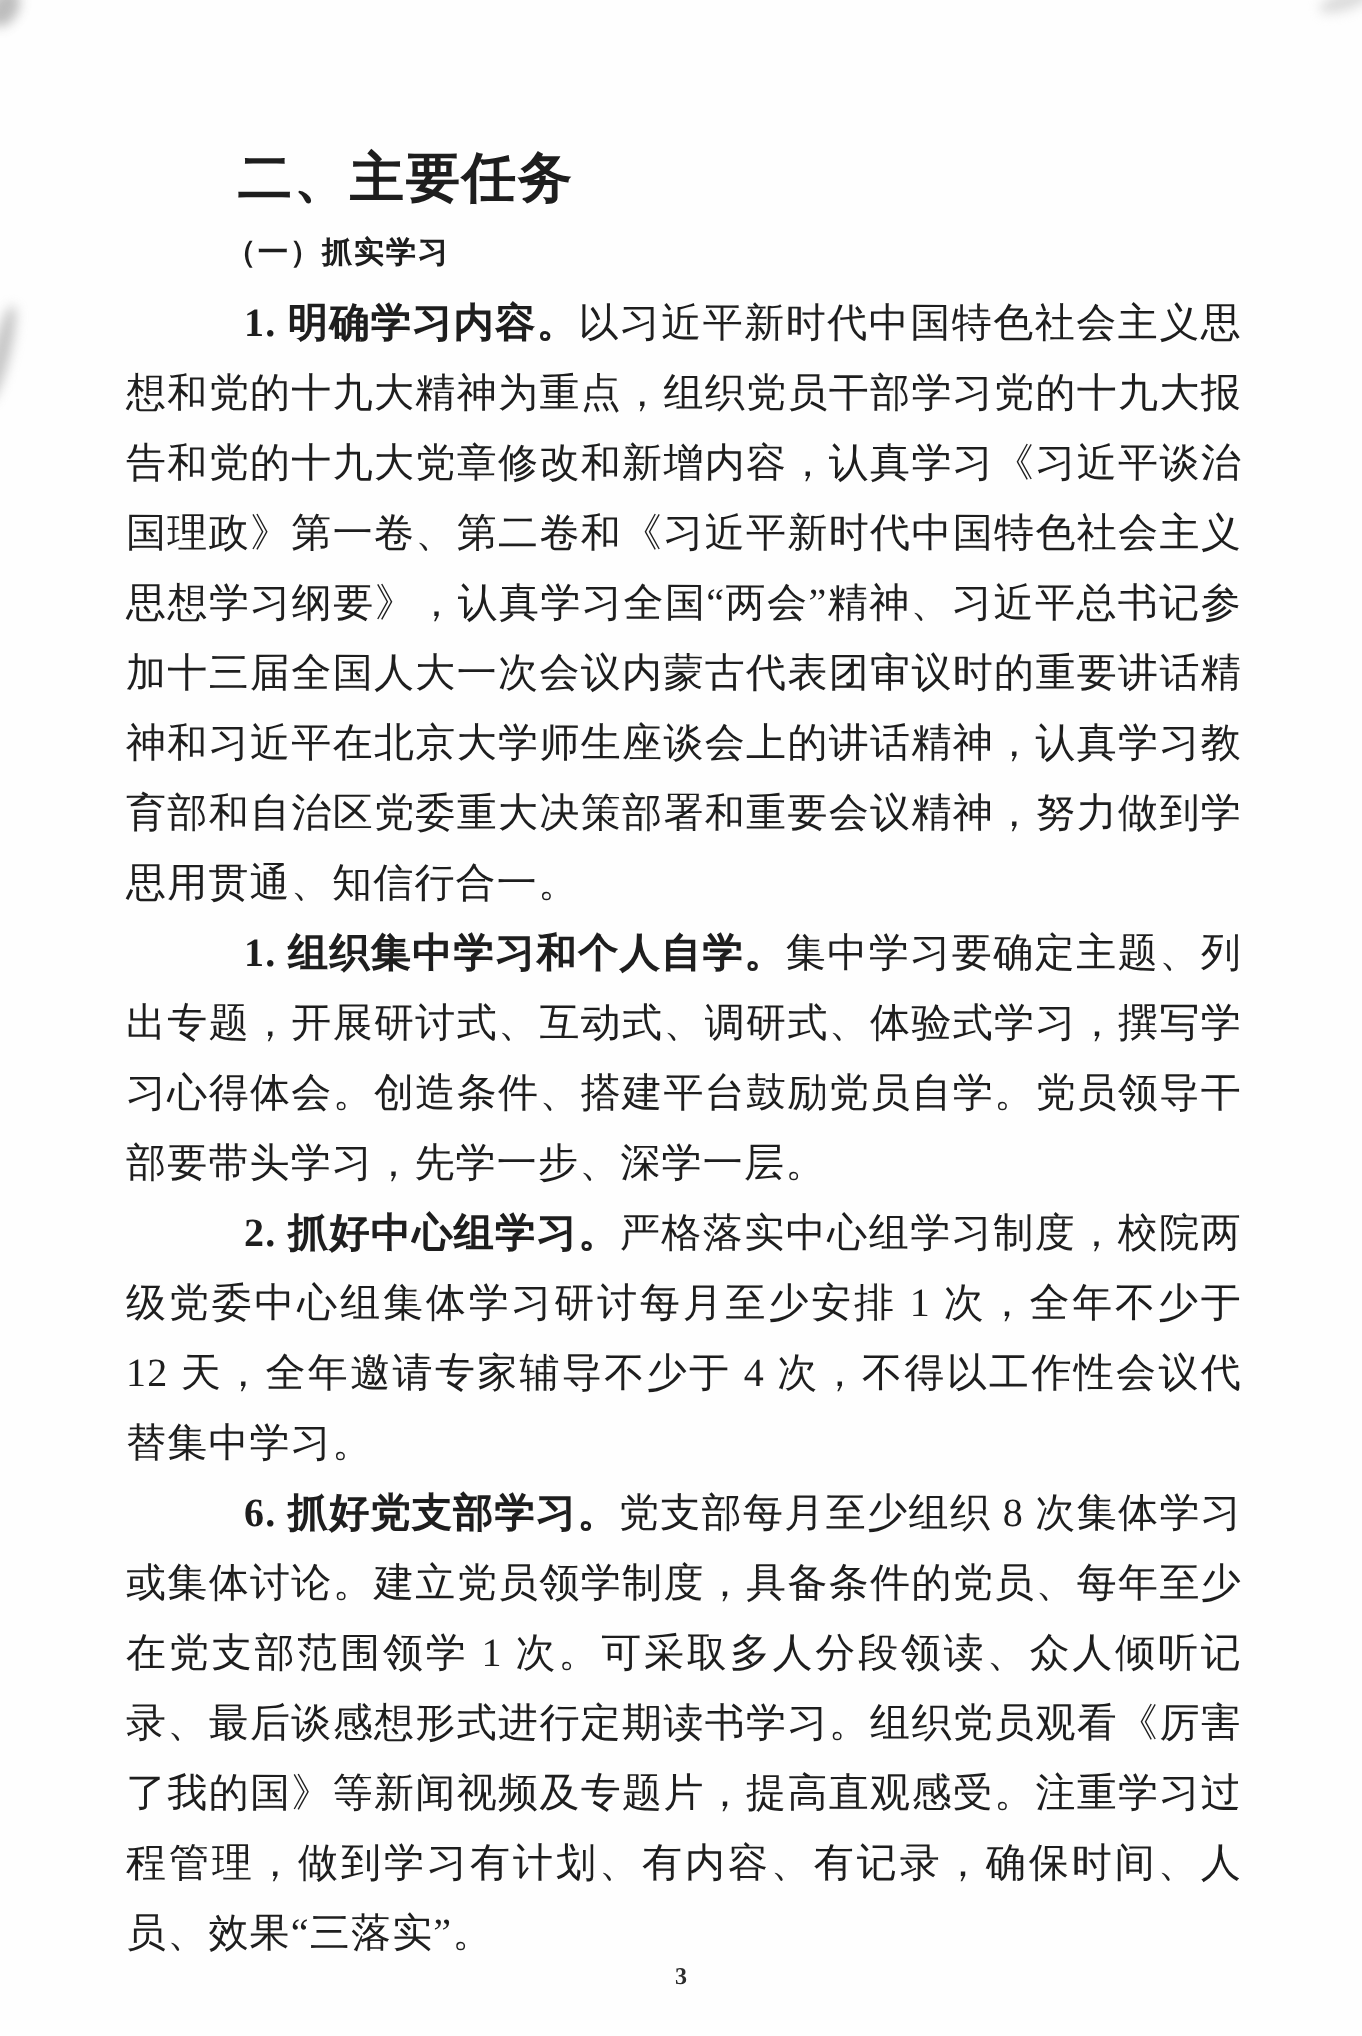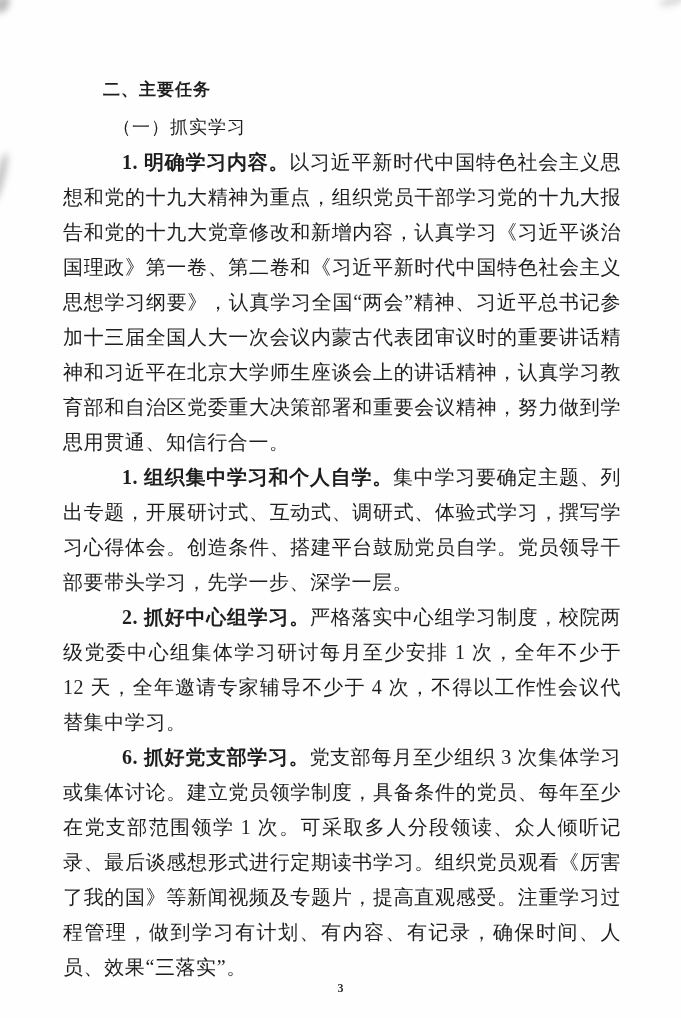--- a/index.html
+++ b/index.html
@@ -26,27 +26,27 @@
     left: 63px;
     width: 558px;
     font-size: 20px;
     line-height: 35px;
     letter-spacing: 0.6px;
     filter: blur(0.25px);
     text-rendering: optimizeLegibility;
   }
   .h1 {
     font-weight: bold;
-    font-size: 17px;
-    margin: 0 0 3px 40px;
+    font-size: 27px;
+    margin: 0 0 3px 56px;
     letter-spacing: 1px;
   }
   .h2 {
-    font-weight: normal;
-    font-size: 18px;
+    font-weight: bold;
+    font-size: 15px;
     margin: 0 0 0 50px;
     letter-spacing: 1px;
   }
   p.para {
     margin: 0;
     text-align: justify;
     text-indent: 2.35em;
   }
   p.para .lead {
     font-weight: bold;
@@ -114,19 +114,19 @@
     <div class="h1">二、主要任务</div>
 
     <div class="h2">（一）抓实学习</div>
 
     <p class="para"><span class="lead">1. 明确学习内容。</span><span>以习近平新时代中国特色社会主义思想和党的十九大精神为重点，组织党员干部学习党的十九大报告和党的十九大党章修改和新增内容，认真学习《习近平谈治国理政》第一卷、第二卷和《习近平新时代中国特色社会主义思想学习纲要》，认真学习全国“两会”精神、习近平总书记参加十三届全国人大一次会议内蒙古代表团审议时的重要讲话精神和习近平在北京大学师生座谈会上的讲话精神，认真学习教育部和自治区党委重大决策部署和重要会议精神，努力做到学思用贯通、知信行合一。</span></p>
 
     <p class="para"><span class="lead">1. 组织集中学习和个人自学。</span><span>集中学习要确定主题、列出专题，开展研讨式、互动式、调研式、体验式学习，撰写学习心得体会。创造条件、搭建平台鼓励党员自学。党员领导干部要带头学习，先学一步、深学一层。</span></p>
 
     <p class="para"><span class="lead">2. 抓好中心组学习。</span><span>严格落实中心组学习制度，校院两级党委中心组集体学习研讨每月至少安排 1 次，全年不少于 12 天，全年邀请专家辅导不少于 4 次，不得以工作性会议代替集中学习。</span></p>
 
-    <p class="para"><span class="lead">6. 抓好党支部学习。</span><span>党支部每月至少组织 3 次集体学习或集体讨论。建立党员领学制度，具备条件的党员、每年至少在党支部范围领学 1 次。可采取多人分段领读、众人倾听记录、最后谈感想形式进行定期读书学习。组织党员观看《厉害了我的国》等新闻视频及专题片，提高直观感受。注重学习过程管理，做到学习有计划、有内容、有记录，确保时间、人员、效果“三落实”。</span></p>
+    <p class="para"><span class="lead">6. 抓好党支部学习。</span><span>党支部每月至少组织 8 次集体学习或集体讨论。建立党员领学制度，具备条件的党员、每年至少在党支部范围领学 1 次。可采取多人分段领读、众人倾听记录、最后谈感想形式进行定期读书学习。组织党员观看《厉害了我的国》等新闻视频及专题片，提高直观感受。注重学习过程管理，做到学习有计划、有内容、有记录，确保时间、人员、效果“三落实”。</span></p>
 
   </div>
 
   <div class="page-number">3</div>
 
 </div>
 
 </body></html>

